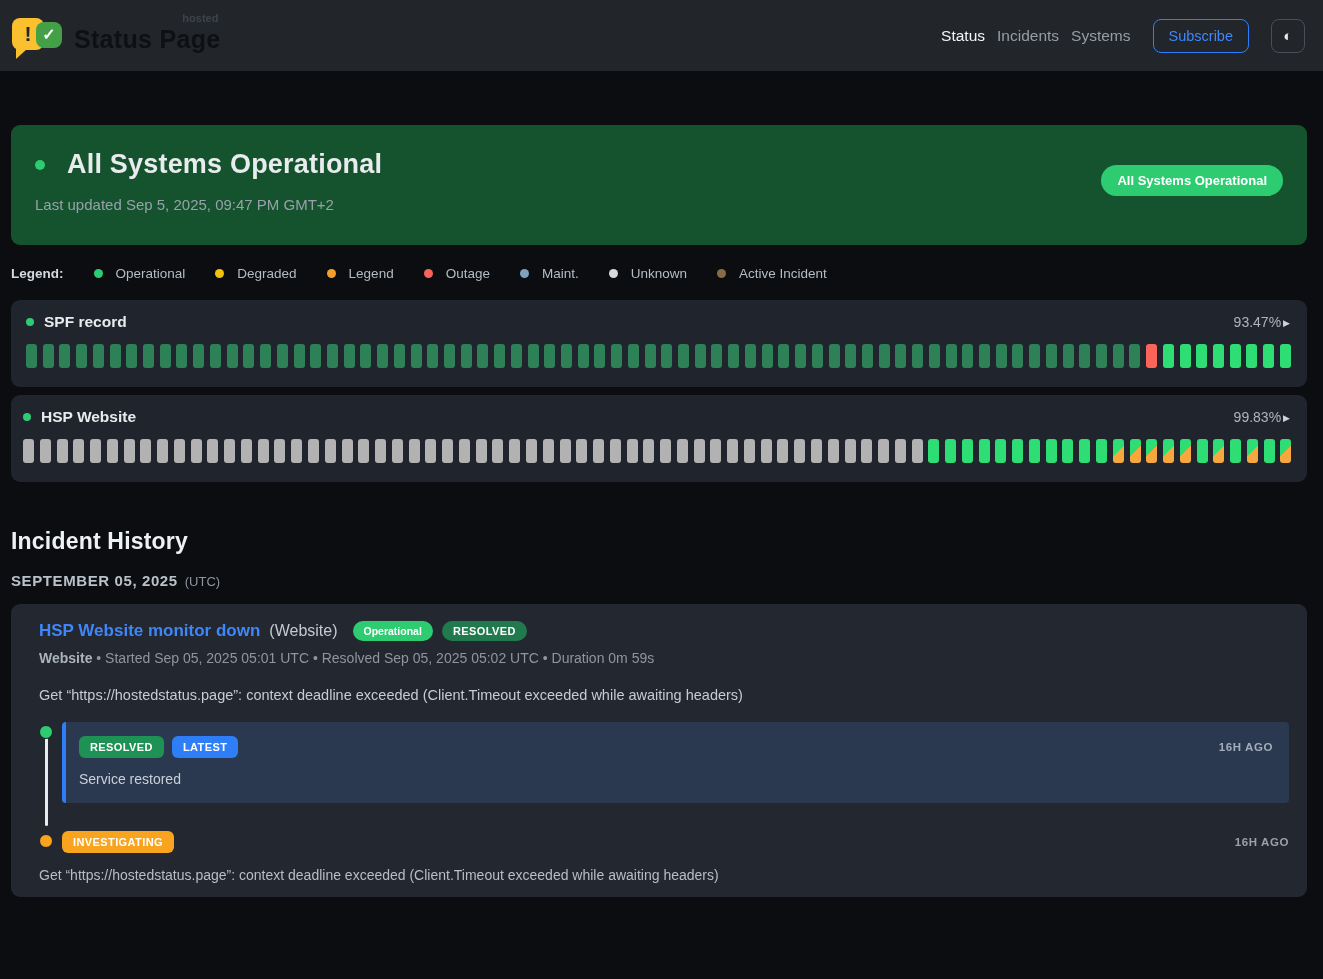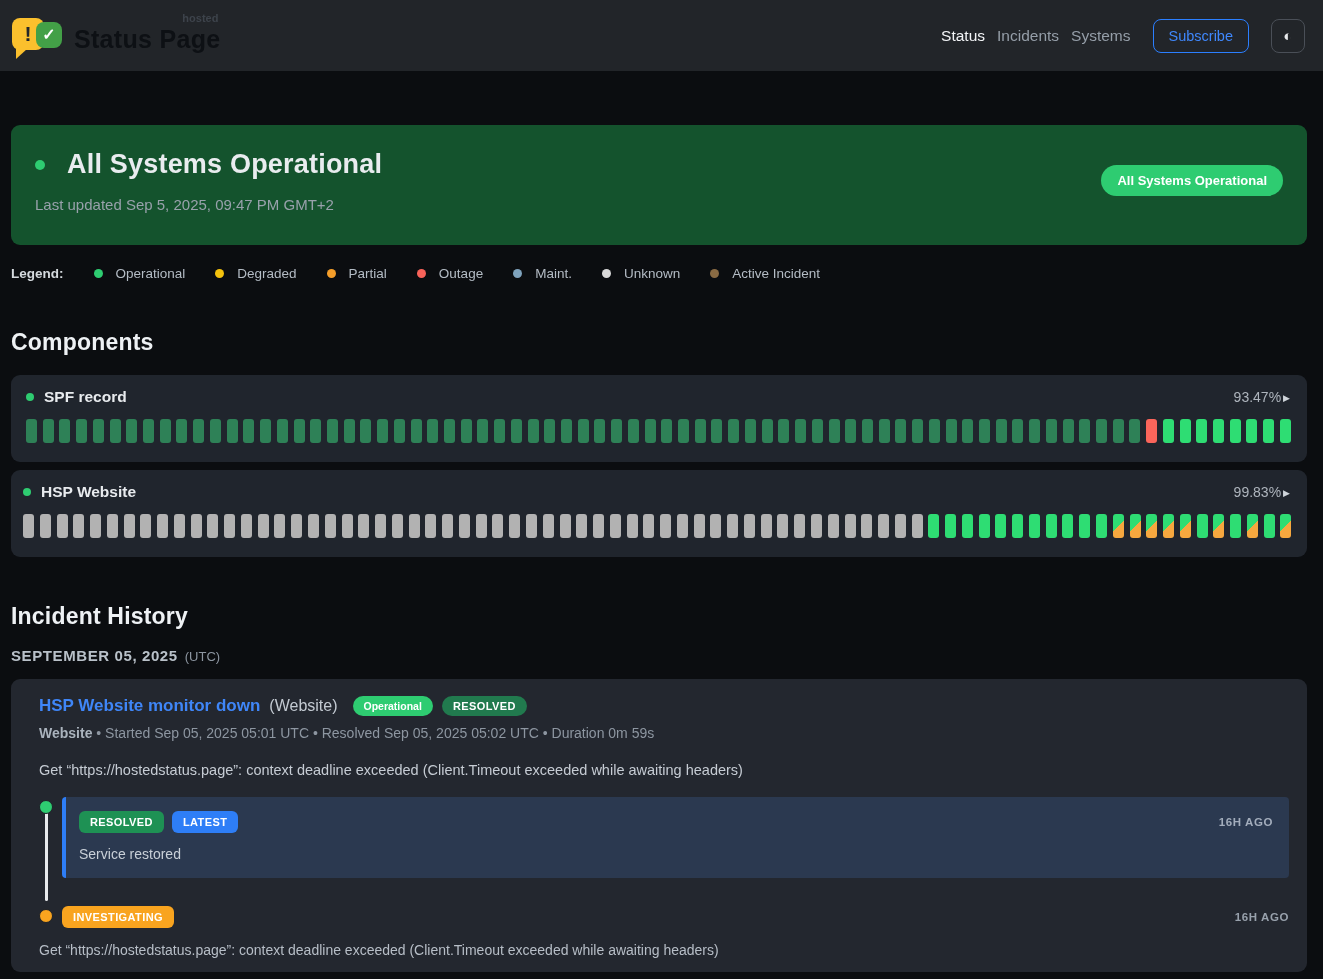--- a/index.html
+++ b/index.html
@@ -190,41 +190,40 @@
   <div class="legend-item">
         <span class="legend-dot" style="background: rgb(46, 204, 113);"></span>
         <span class="legend-label">Operational</span>
       </div>
       <div class="legend-item">
         <span class="legend-dot" style="background: rgb(244, 194, 13);"></span>
         <span class="legend-label">Degraded</span>
       </div>
       <div class="legend-item">
         <span class="legend-dot" style="background: rgb(245, 158, 42);"></span>
-        <span class="legend-label">Partial</span>
+        <span class="legend-label">Legend</span>
       </div>
       <div class="legend-item">
         <span class="legend-dot" style="background: rgb(249, 99, 90);"></span>
         <span class="legend-label">Outage</span>
       </div>
       <div class="legend-item">
         <span class="legend-dot" style="background: rgb(127, 163, 189);"></span>
         <span class="legend-label">Maint.</span>
       </div>
       <div class="legend-item">
         <span class="legend-dot" style="background: rgb(217, 217, 217);"></span>
         <span class="legend-label">Unknown</span>
       </div>
       <div class="legend-item">
         <span class="legend-dot" style="background: rgb(138, 107, 68);"></span>
         <span class="legend-label">Active Incident</span>
       </div>
     </section>
 
-  <h2 class="section-heading">Components</h2>
 
   <section class="component-card">
     <div class="component-head">
       <div class="component-name-wrap">
         <span class="component-dot"></span>
         <span class="component-name">SPF record</span>
       </div>
       <div class="component-right">
         <span class="uptime-pct">93.47%</span>
         <button class="expand-btn">▶</button>

